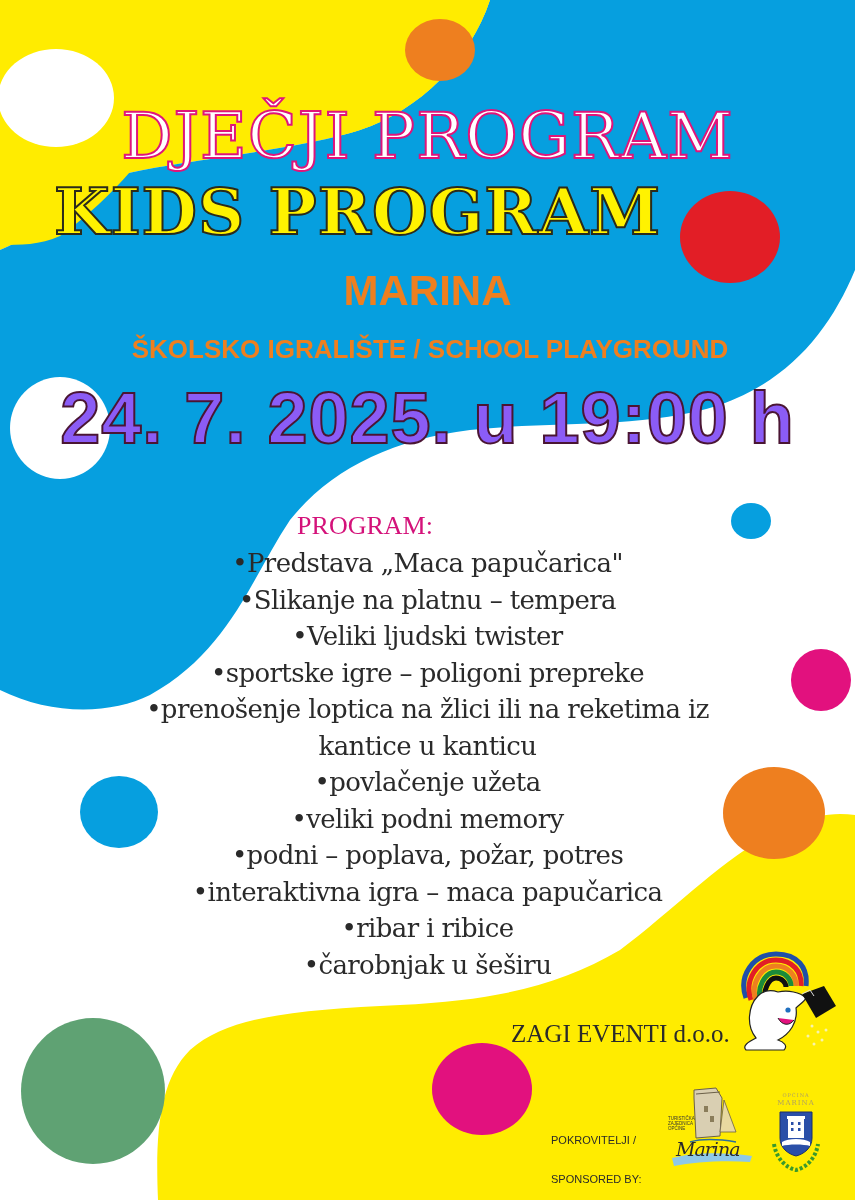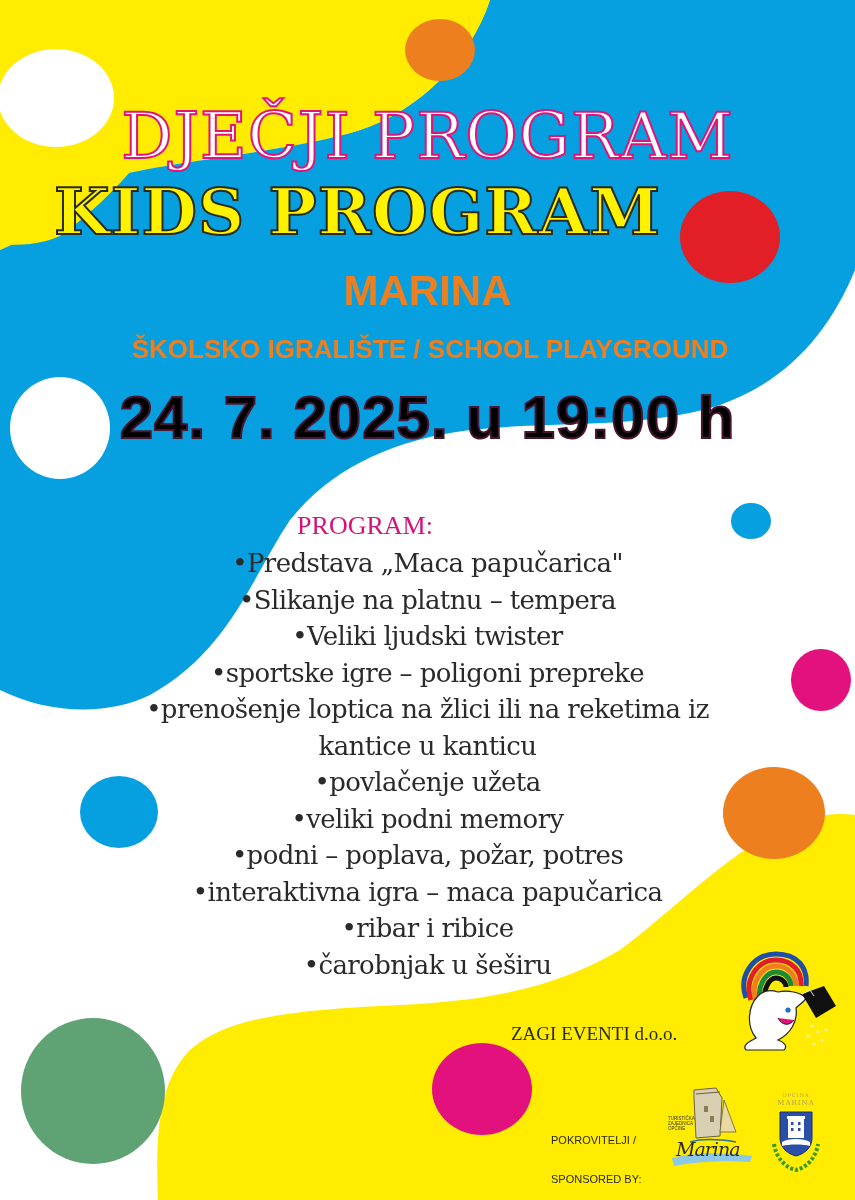--- a/index.html
+++ b/index.html
@@ -18,35 +18,35 @@
   .place {
     position: absolute; left: 0; width: 855px; top: 266px; text-align: center;
     font-family: "Liberation Sans", sans-serif; font-weight: bold; font-size: 42px; color: #ee7f1f; line-height: 50px;
   }
   .venue {
     position: absolute; left: 25px; width: 810px; top: 332px; text-align: center;
     font-family: Liberation Sans, sans-serif; font-weight: bold; font-size: 26px; color: #ee7f1f; line-height: 34px;
   }
   .date {
     position: absolute; left: 0; width: 855px; top: 376px; text-align: center;
-    font-family: "Liberation Sans", sans-serif; font-weight: bold; font-size: 60px; color: #000000;
+    font-family: "Liberation Sans", sans-serif; font-weight: bold; font-size: 72px; color: #8b5cf6;
     -webkit-text-stroke: 2px #4a1533; line-height: 84px; letter-spacing: 1px;
   }
   .prog-head {
     position: absolute; left: 0; width: 730px; top: 509px; text-align: center;
     font-family: "Liberation Serif", serif; font-size: 26px; color: #d4127a; line-height: 34px;
   }
   .prog-list {
     position: absolute; left: 40px; width: 775px; top: 545px; text-align: center;
     font-family: "DejaVu Serif", serif; font-size: 26px; color: #2a2a2a; line-height: 36.5px;
   }
   .prog-list .item { display: block; letter-spacing: -0.6px; }
   .zagi {
     position: absolute; left: 511px; top: 1022px; font-family: "Liberation Serif", serif;
-    font-size: 19px; color: #2a2a2a; line-height: 24px;
+    font-size: 25px; color: #2a2a2a; line-height: 24px;
   }
   .sponsor-label {
     position: absolute; left: 551px; top: 1133px; font-family: "Liberation Sans", sans-serif;
     font-size: 11px; color: #2a2a2a; line-height: 15px;
   }
   .sponsor-label .l2 { display: block; margin-top: 24px; }
   .mascot { position: absolute; left: 728px; top: 946px; width: 112px; height: 110px; }
   .logo-tz { position: absolute; left: 664px; top: 1086px; width: 90px; height: 86px; }
   .logo-op { position: absolute; left: 766px; top: 1088px; width: 60px; height: 86px; }
   .tz-text { position: absolute; left: 668px; top: 1116px; font-family: "Liberation Sans", sans-serif; font-size: 4.5px; color: #333; line-height: 5px; }

